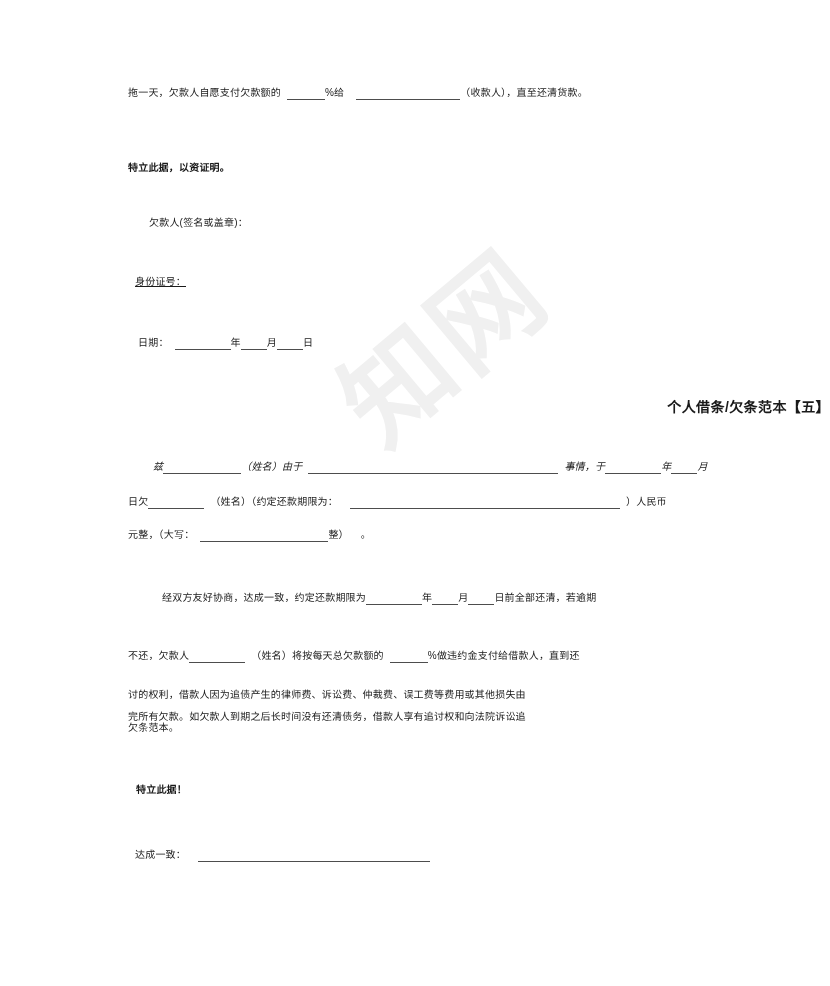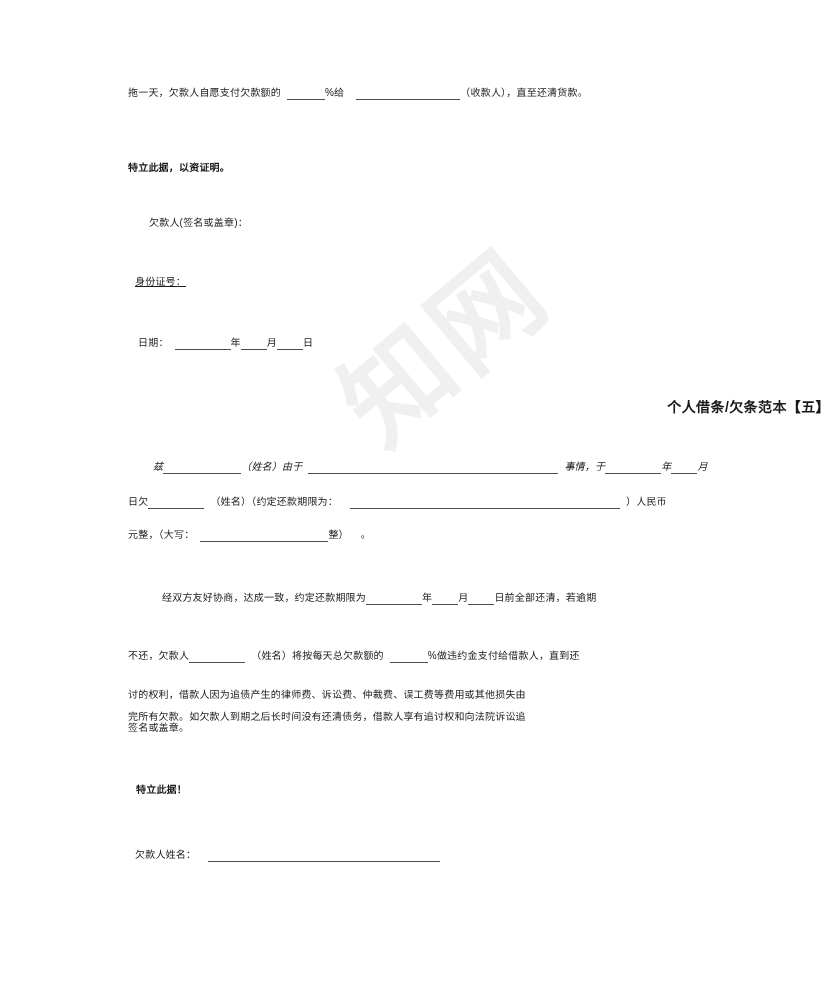--- a/index.html
+++ b/index.html
@@ -138,22 +138,22 @@
     </div>
 
     <div class="line" style="left:128px; top:613px;margin-top:28px;">
       <span>不还，欠款人</span><span class="blank b-md"></span><span class="sp-s"></span><span>（姓名）将按每天总欠款额的</span><span class="sp-s"></span><span class="blank b-sm"></span><span>%做违约金支付给借款人，直到还</span>
     </div>
 
     <div class="line" style="left:128px; top:665px;margin-top:37px;">完所有欠款。如欠款人到期之后长时间没有还清债务，借款人享有追讨权和向法院诉讼追</div>
 
     <div class="line" style="left:128px; top:680px;">讨的权利，借款人因为追债产生的律师费、诉讼费、仲裁费、误工费等费用或其他损失由</div>
 
-    <div class="line" style="left:128px; top:713px;">签名或盖章。</div>
+    <div class="line" style="left:128px; top:713px;">欠条范本。</div>
 
     <div class="line bold" style="left:136px; top:775px;">特立此据！</div>
 
     <div class="line" style="left:135px; top:840px;">
-      <span>欠款人姓名：</span><span class="sp-m"></span><span class="blank b-4xl"></span>
+      <span>达成一致：</span><span class="sp-m"></span><span class="blank b-4xl"></span>
     </div>
 
   </div>
 </div>
 
 </body></html>

